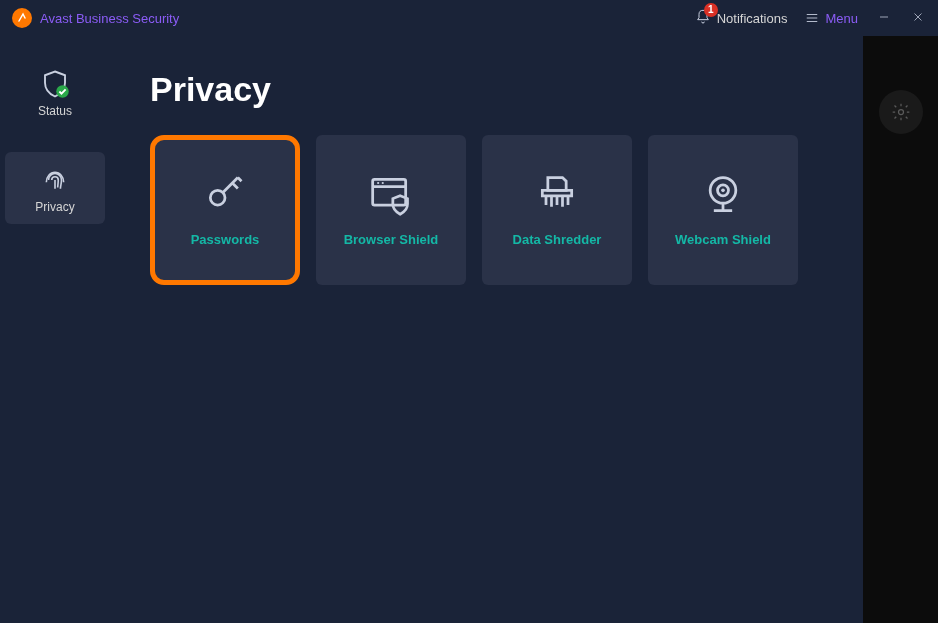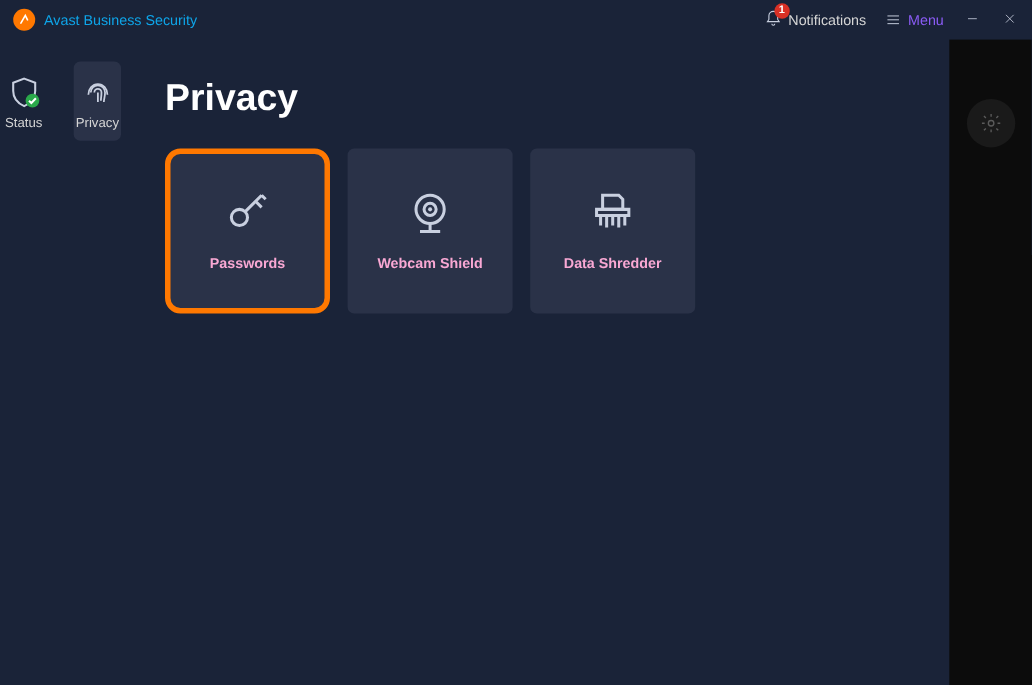--- a/index.html
+++ b/index.html
@@ -29,21 +29,21 @@
       height: 20px;
       background: #ff7800;
       border-radius: 50%;
       display: flex;
       align-items: center;
       justify-content: center;
     }
     .logo svg { width: 12px; height: 12px; }
     .app-title {
       font-size: 13px;
-      color: #0ea5e9;
+      color: #8b5cf6;
     }
     .titlebar-right {
       display: flex;
       align-items: center;
       gap: 18px;
     }
     .notif {
       display: flex;
       align-items: center;
       gap: 6px;
@@ -85,21 +85,21 @@
       width: 16px;
       text-align: center;
     }
     .sidebar {
       position: absolute;
       left: 0;
       top: 36px;
       width: 110px;
       padding-top: 20px;
       display: flex;
-      flex-direction: row;
+      flex-direction: column;
       align-items: center;
       gap: 24px;
     }
     .side-item {
       width: 100px;
       padding: 14px 0 10px 0;
       display: flex;
       flex-direction: column;
       align-items: center;
       gap: 6px;
@@ -142,21 +142,21 @@
       cursor: pointer;
     }
     .tile.highlighted {
       border: 5px solid #ff7800;
       border-radius: 14px;
     }
     .tile-icon { height: 40px; display:flex; align-items:center; justify-content:center;}
     .tile-label {
       font-size: 13px;
       font-weight: 700;
-      color: #f9a8d4;
+      color: #14b8a6;
     }
     .right-panel {
       position: absolute;
       right: 0;
       top: 36px;
       bottom: 0;
       width: 75px;
       background: #0c0c0c;
       display: flex;
       justify-content: center;
@@ -246,44 +246,56 @@
     <div class="tile highlighted">
       <div class="tile-icon">
         <svg width="44" height="44" viewBox="0 0 24 24">
           <circle cx="8" cy="14" r="4"></circle>
           <path d="M11 11l8-8 M16 6l3 3 M19 3l2 2"></path>
         </svg>
       </div>
       <span class="tile-label">Passwords</span>
     </div>
 
+    <div class="tile">
+      <div class="tile-icon">
+        <svg width="44" height="44" viewBox="0 0 24 24">
+          <rect x="2" y="4" width="18" height="14" rx="1"></rect>
+          <path d="M2 8h18"></path>
+          <circle cx="5" cy="6" r="0.6" fill="#c9d0e0" stroke="none"></circle>
+          <circle cx="7.5" cy="6" r="0.6" fill="#c9d0e0" stroke="none"></circle>
+          <path d="M17 13l4 1.5v3c0 2.5-2 4.5-4 5.5-2-1-4-3-4-5.5v-3l4-1.5z"></path>
+        </svg>
+      </div>
+      <span class="tile-label">Browser Shield</span>
+    </div>
+
+    <div class="tile">
+      <div class="tile-icon">
+        <svg width="44" height="44" viewBox="0 0 24 24">
+          <path d="M7 3h8l2 2v5H7V3z"></path>
+          <path d="M4 10h16v3H4z"></path>
+          <path d="M6 13v5 M9 13v6 M12 13v5 M15 13v6 M18 13v5"></path>
+        </svg>
+      </div>
+      <span class="tile-label">Data Shredder</span>
+    </div>
 
     <div class="tile">
       <div class="tile-icon">
         <svg width="44" height="44" viewBox="0 0 24 24">
           <circle cx="12" cy="10" r="7"></circle>
           <circle cx="12" cy="10" r="3"></circle>
           <circle cx="12" cy="10" r="1" fill="#c9d0e0" stroke="none"></circle>
           <path d="M7 21h10 M12 17v4"></path>
         </svg>
       </div>
       <span class="tile-label">Webcam Shield</span>
     </div>
 
-    <div class="tile">
-      <div class="tile-icon">
-        <svg width="44" height="44" viewBox="0 0 24 24">
-          <path d="M7 3h8l2 2v5H7V3z"></path>
-          <path d="M4 10h16v3H4z"></path>
-          <path d="M6 13v5 M9 13v6 M12 13v5 M15 13v6 M18 13v5"></path>
-        </svg>
-      </div>
-      <span class="tile-label">Data Shredder</span>
-    </div>
-
   </div>
 </div>
 
 <div class="right-panel">
   <div class="gear-bg">
     <svg width="20" height="20" viewBox="0 0 24 24" style="stroke:#5a5a5a;">
       <circle cx="12" cy="12" r="3"></circle>
       <path d="M12 2v3M12 19v3M4.2 4.2l2.1 2.1M17.7 17.7l2.1 2.1M2 12h3M19 12h3M4.2 19.8l2.1-2.1M17.7 6.3l2.1-2.1"></path>
     </svg>
   </div>

